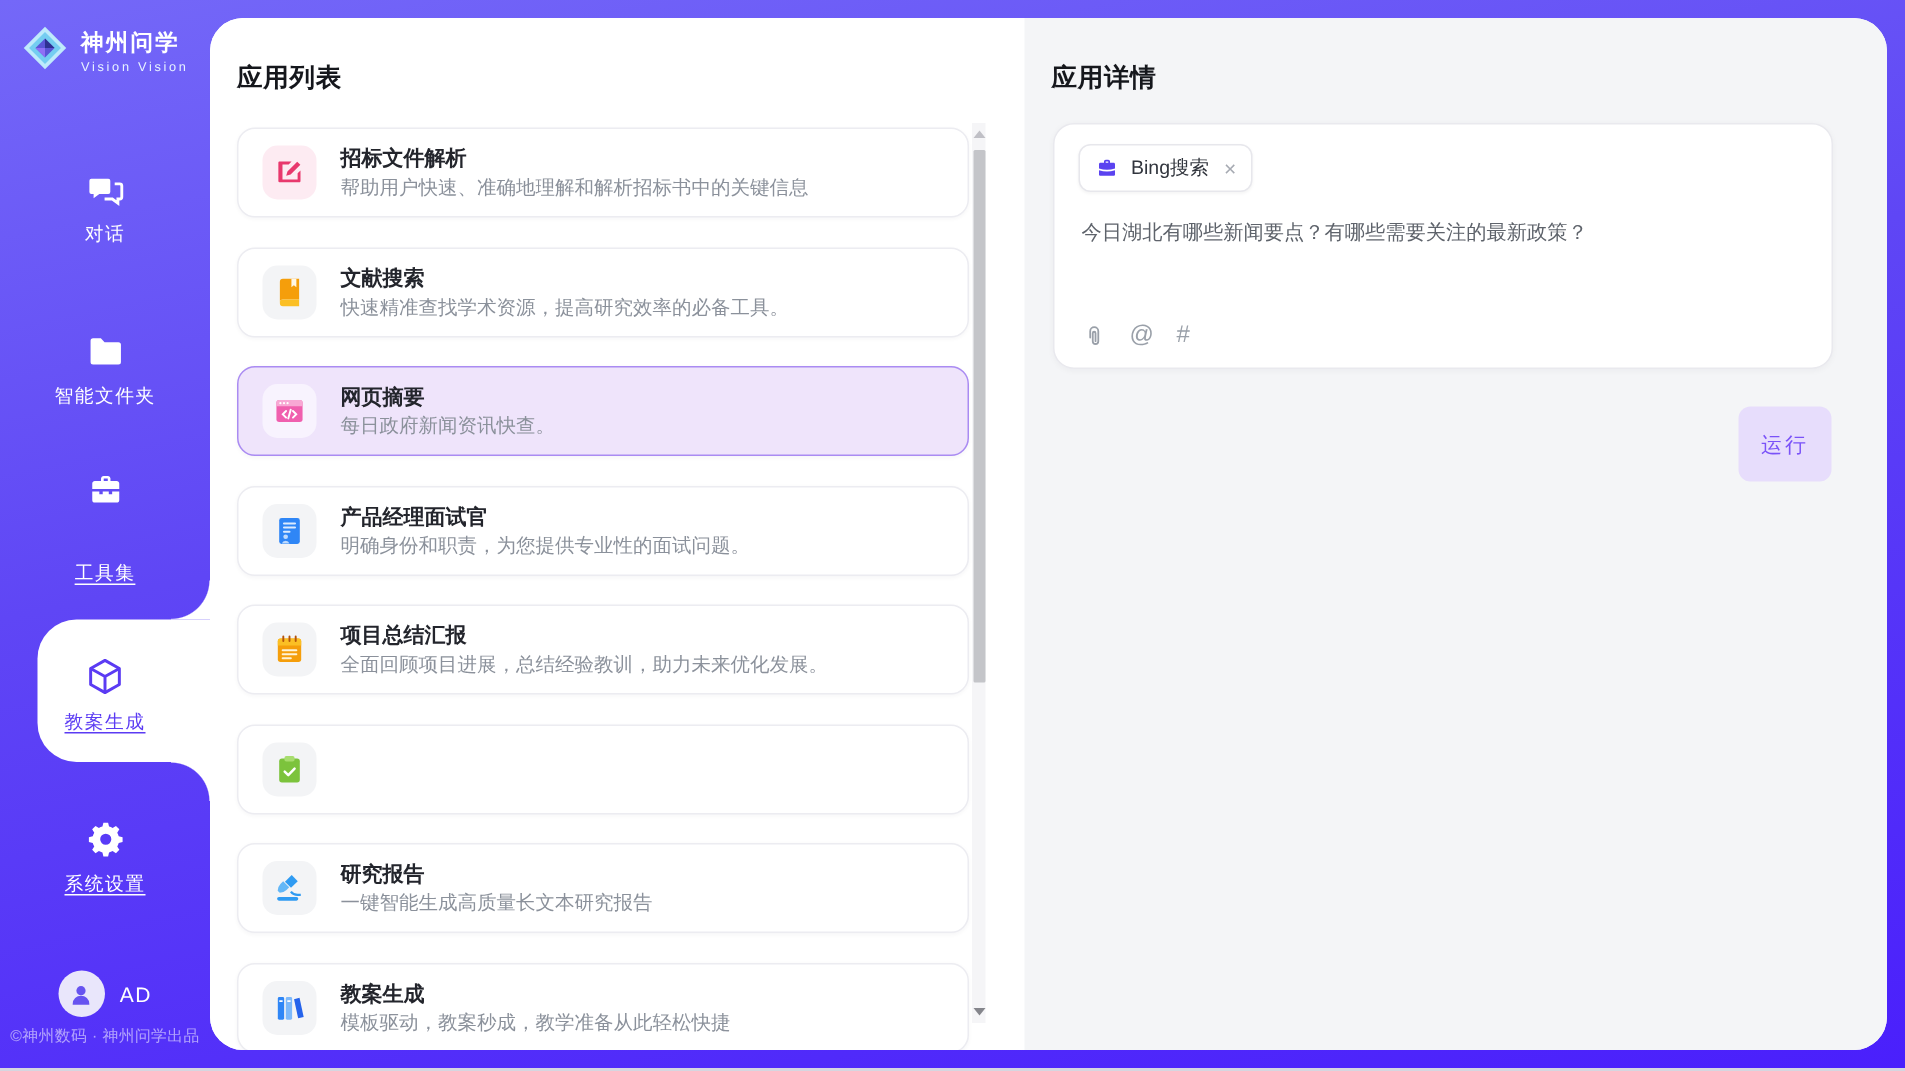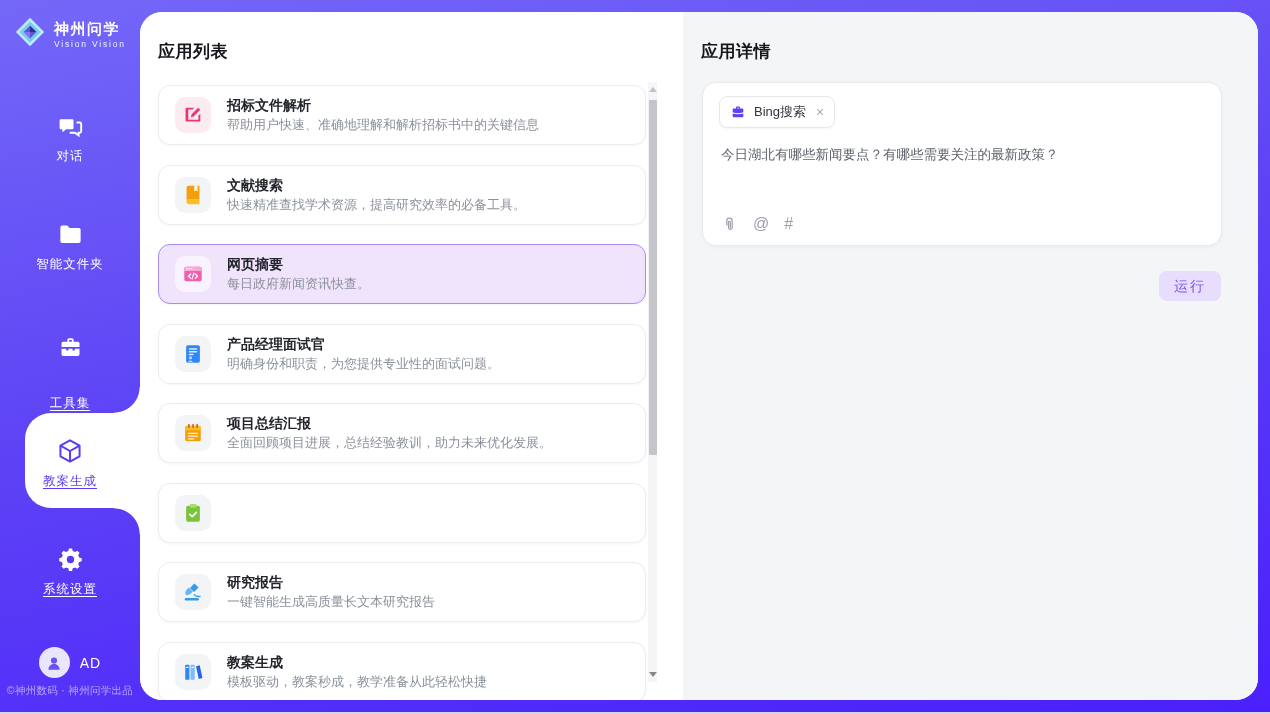--- a/index.html
+++ b/index.html
@@ -18,21 +18,21 @@
   .logo-texts{display:flex;flex-direction:column;}
   .logo-title{font-size:15px;font-weight:bold;color:#fff;letter-spacing:1.5px;line-height:17px;}
   .logo-sub{font-size:8.5px;color:#e8f4ff;letter-spacing:1.8px;margin-top:2px;}
   .nav-item{position:absolute;left:0;width:140px;display:flex;flex-direction:column;align-items:center;
     gap:8px;color:#fff;cursor:pointer;z-index:3;}
   .nav-item .nav-ic{display:flex;align-items:center;justify-content:center;height:28px;}
   .nav-label{font-size:12.5px;letter-spacing:1px;}
   .nav-label.u{text-decoration:underline;text-underline-offset:3px;}
   .nav-item:nth-of-type(1){top:112px;align-items:center;}
   .nav-item:nth-of-type(2){top:220px;}
-  .nav-item:nth-of-type(3){top:333px;gap:34px;}
+  .nav-item:nth-of-type(3){top:312px;gap:34px;}
   .nav-item:nth-of-type(4){top:437px;}
   .nav-item:nth-of-type(5){top:545px;}
   .nav-item.active{color:#5b3bf3;}
   .active-blob{position:absolute;top:413px;left:25px;width:115px;height:95px;background:#fff;
     border-radius:26px 0 0 26px;z-index:2;}
   .active-blob::before{content:"";position:absolute;top:-26px;right:0;width:26px;height:26px;
     background:radial-gradient(circle 26px at 0 0,rgba(255,255,255,0) 25.2px,#fff 26px);}
   .active-blob::after{content:"";position:absolute;bottom:-26px;right:0;width:26px;height:26px;
     background:radial-gradient(circle 26px at 0 100%,rgba(255,255,255,0) 25.2px,#fff 26px);}
   .user-row{position:absolute;top:647px;left:0;width:140px;display:flex;align-items:center;
@@ -70,21 +70,21 @@
     padding:0 10px;background:#fff;border:1px solid #e7e7ec;border-radius:8px;
     box-shadow:0 1px 2px rgba(0,0,0,.04);cursor:pointer;}
   .tag-ic{display:flex;align-items:center;}
   .tag-label{font-size:13px;color:#31353d;}
   .tag-close{font-size:14px;color:#a6aab2;margin-left:2px;cursor:pointer;line-height:1;}
   .prompt-text{position:absolute;top:62px;left:18px;right:22px;font-size:13.5px;color:#5e636b;
     line-height:1.5;cursor:text;}
   .attach-row{position:absolute;left:18px;bottom:12px;display:flex;align-items:center;gap:15px;}
   .attach-glyph{font-size:16px;color:#9aa0a9;display:flex;align-items:center;cursor:pointer;}
   .run-btn{position:absolute;top:259px;right:37px;background:#e7ddfc;color:#7a52f8;font-size:14px;
-    padding:8px 15px;border-radius:8px;cursor:pointer;letter-spacing:2px;line-height:1;}
+    padding:18px 15px;border-radius:8px;cursor:pointer;letter-spacing:2px;line-height:1;}
 </style>
 </head>
 <body>
 
 <div class="sidebar">
   <div class="logo">
     <span class="logo-ic"><svg width="34" height="34" viewBox="0 0 48 48">
           <polygon points="24,4 44,24 24,44 4,24" fill="#bfeafb"></polygon>
           <polygon points="24,9 39,24 24,39 9,24" fill="#74cdf1"></polygon>
           <polygon points="24,15 33,24 24,33 15,24" fill="#5b55d8"></polygon>

